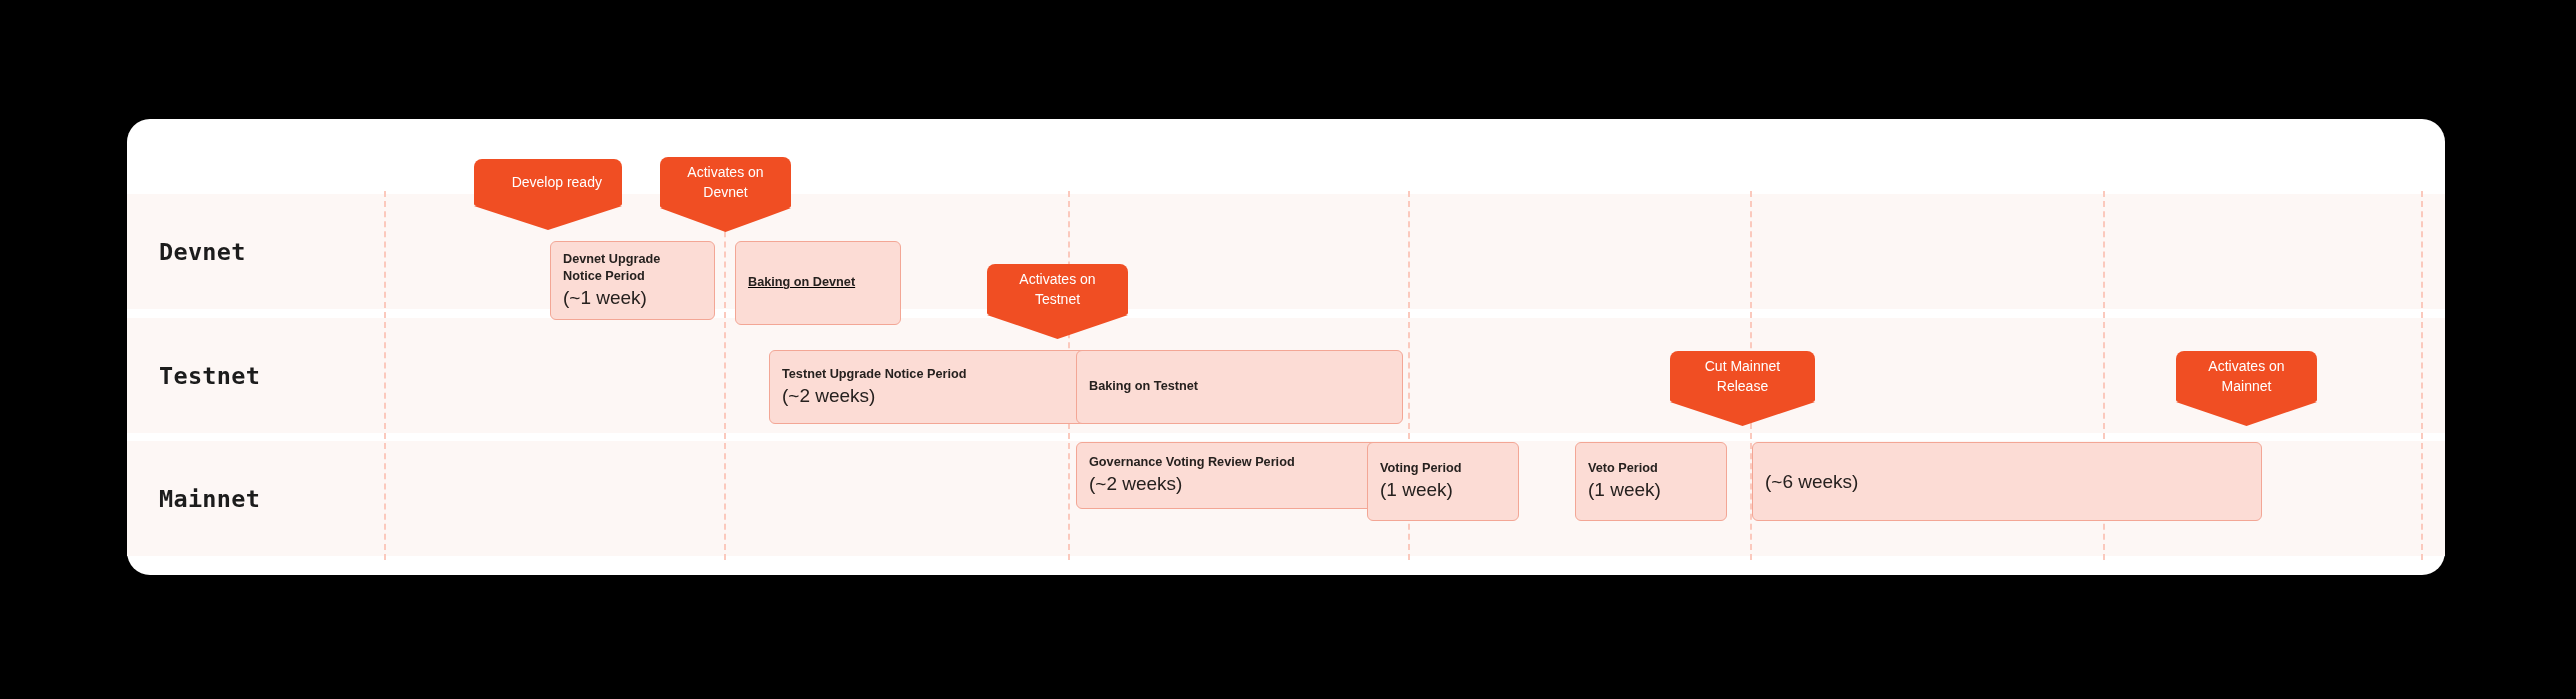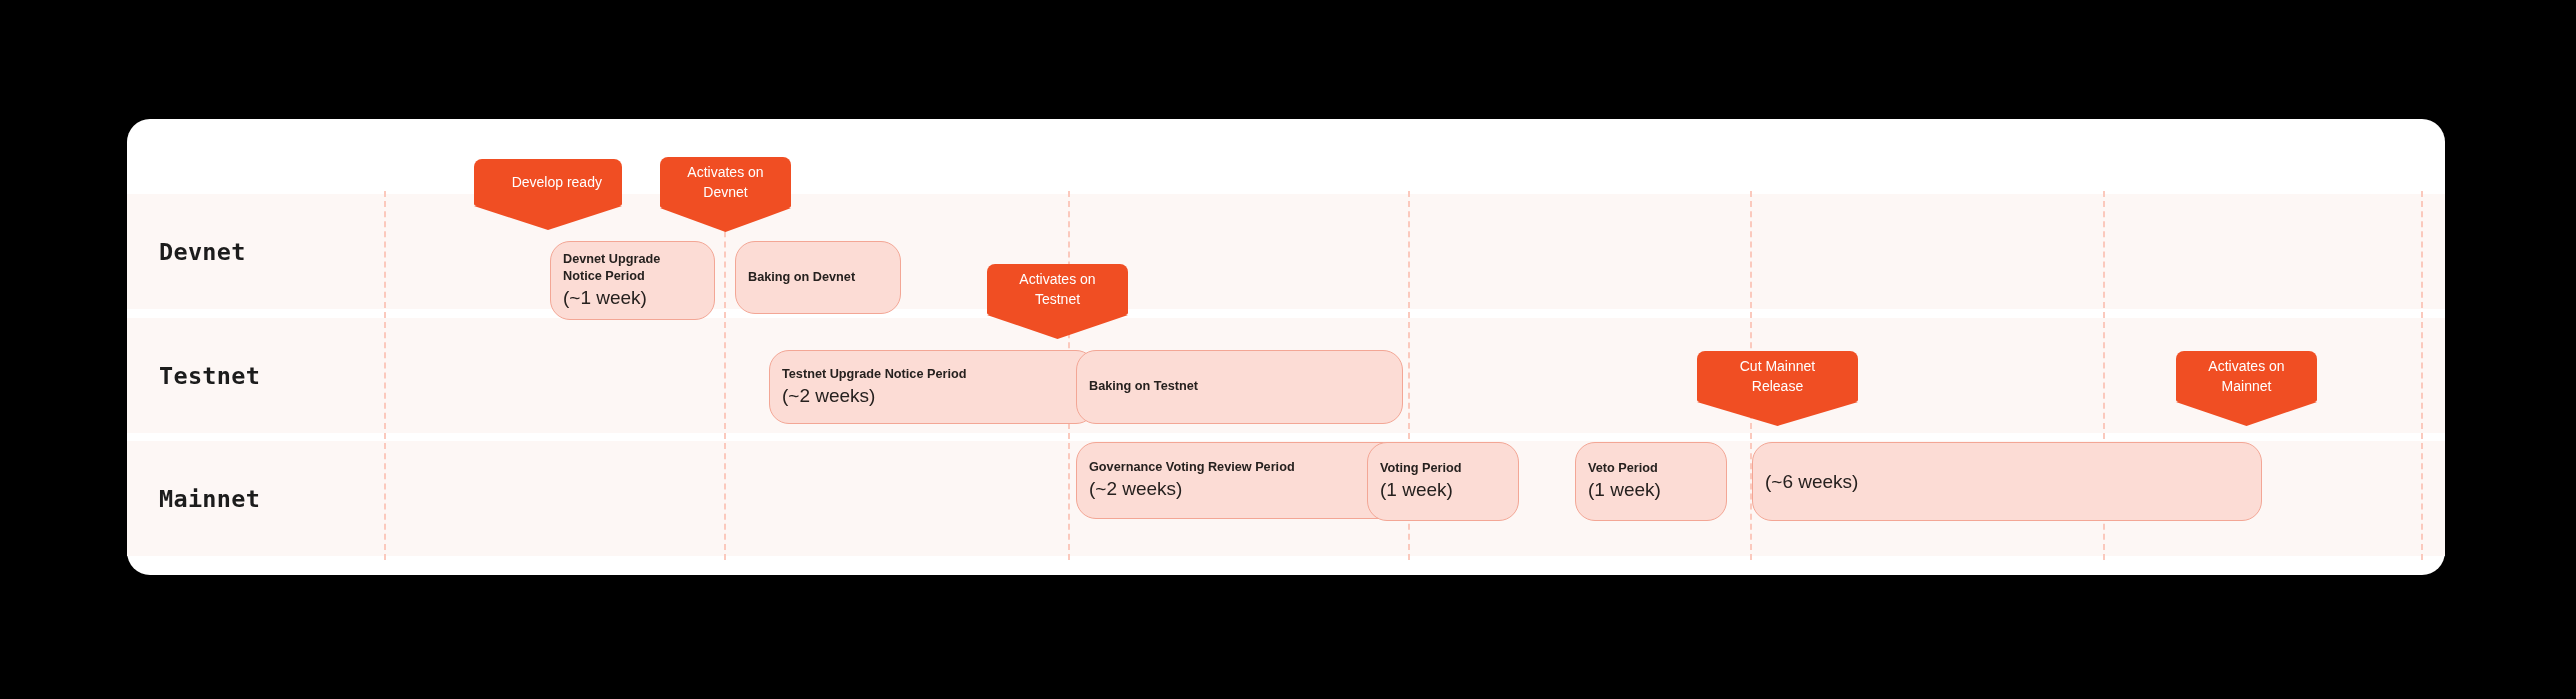--- a/index.html
+++ b/index.html
@@ -57,21 +57,21 @@
     height: 369px;
     width: 0;
     border-left: 2px dashed #fbc9bd;
   }
 
   
   .period-box {
     position: absolute;
     background: #fcdcd5;
     border: 1.3px solid #f3a695;
-    border-radius: 20px;
+    border-radius: 6px;
     box-sizing: border-box;
     padding: 0 12px;
     display: flex;
     flex-direction: column;
     justify-content: center;
   }
   .period-title {
     font-size: 12.7px;
     font-weight: 700;
     color: #26211f;
@@ -135,31 +135,31 @@
       <div class="gridline" style="left: 1623px;"></div>
       <div class="gridline" style="left: 1976px;"></div>
       <div class="gridline" style="left: 2294px;"></div>
     </div>
 
   <div id="period-layer">
       <div class="period-box" style="left: 423px; top: 122px; width: 165px; height: 79px;">
         <div class="period-title">Devnet Upgrade Notice Period</div>
         <div class="period-sub">(~1 week)</div>
       </div>
-      <div class="period-box" style="left: 608px; top: 122px; width: 166px; height: 73px;">
+      <div class="period-box" style="left: 608px; top: 122px; width: 166px; height: 84px; text-decoration: underline;">
         <div class="period-title">Baking on Devnet</div>
       </div>
       <div class="period-box" style="left: 608px; top: 231px; width: 327px; height: 74px; margin-left: 34px;">
         <div class="period-title">Testnet Upgrade Notice Period</div>
         <div class="period-sub">(~2 weeks)</div>
       </div>
       <div class="period-box" style="left: 949px; top: 231px; width: 327px; height: 74px;">
         <div class="period-title">Baking on Testnet</div>
       </div>
-      <div class="period-box" style="left: 949px; top: 323px; width: 327px; height: 77px;">
+      <div class="period-box" style="left: 949px; top: 323px; width: 327px; height: 67px;">
         <div class="period-title">Governance Voting Review Period</div>
         <div class="period-sub">(~2 weeks)</div>
       </div>
       <div class="period-box" style="left: 1240px; top: 323px; width: 152px; height: 79px;">
         <div class="period-title">Voting Period</div>
         <div class="period-sub">(1 week)</div>
       </div>
       <div class="period-box" style="left: 1448px; top: 323px; width: 152px; height: 79px;">
         <div class="period-title">Veto Period</div>
         <div class="period-sub">(1 week)</div>
@@ -174,21 +174,21 @@
         <span class="marker-label">Develop ready</span>
       </div>
       <div class="marker" style="left: 533px; top: 38px; width: 131px; height: 51px;">
         <span class="marker-label">Activates on
 Devnet</span>
       </div>
       <div class="marker" style="left: 860px; top: 145px; width: 141px; height: 51px;">
         <span class="marker-label">Activates on
 Testnet</span>
       </div>
-      <div class="marker" style="left: 1543px; top: 232px; width: 161px; height: 51px; margin-left: 27px;">
+      <div class="marker" style="left: 1543px; top: 232px; width: 145px; height: 51px;">
         <span class="marker-label">Cut Mainnet
 Release</span>
       </div>
       <div class="marker" style="left: 2049px; top: 232px; width: 141px; height: 51px;">
         <span class="marker-label">Activates on
 Mainnet</span>
       </div>
     </div>
 
 </div>

